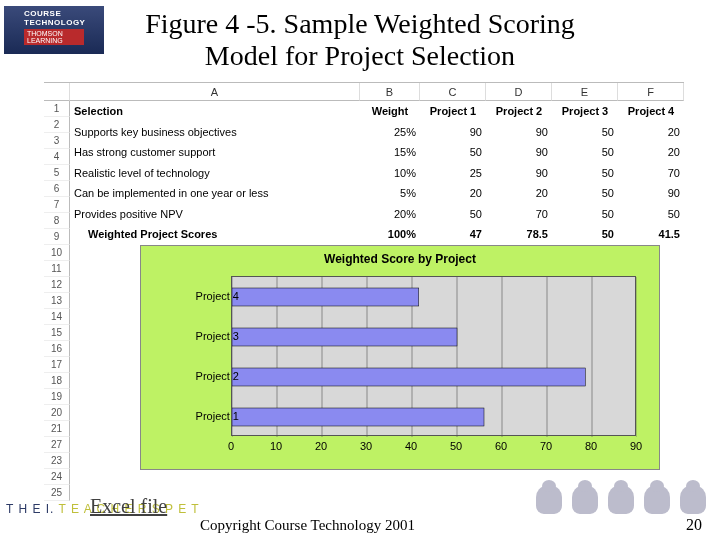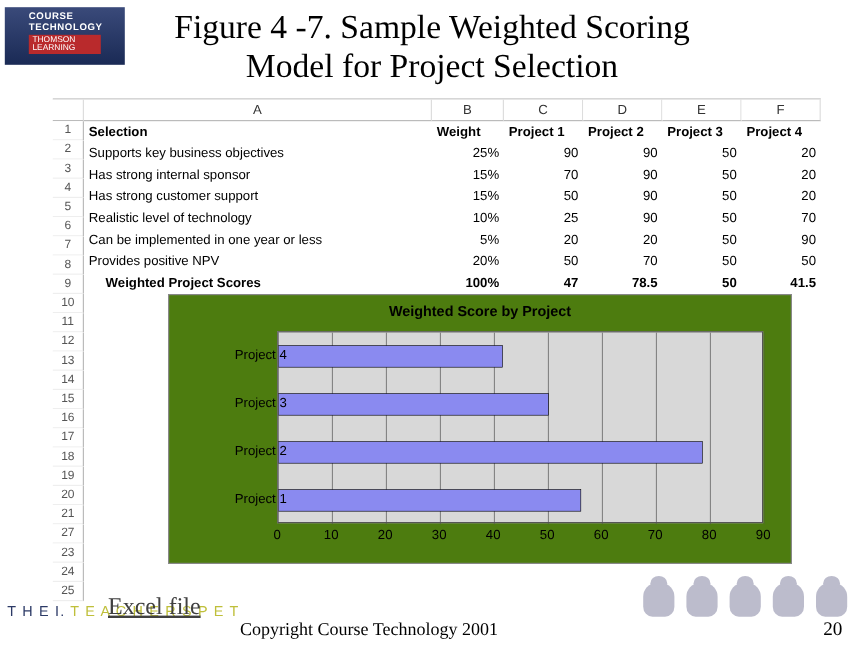--- a/index.html
+++ b/index.html
@@ -37,30 +37,30 @@
     border-right:1px solid #bbb; border-bottom:1px solid #eee;
     height:16px; line-height:16px; font-size:10px; background:#fff;}
   table.data { border-collapse: collapse; width: 614px; }
   table.data td, table.data th {
     padding: 1px 4px; height:16px; font-size:11px;
     border-bottom: 1px solid rgba(0,0,0,0); text-align:right;
   }
   table.data th { text-align:left; font-weight:bold; }
   table.data td.label { text-align:left; }
   table.data tr.header th { text-align:left; }
-  table.data tr.header td { font-weight:bold; text-align:left;}
+  table.data tr.header td { font-weight:bold; text-align:center;}
   table.data tr.totals td, table.data tr.totals th { font-weight:bold;margin-top:40px; }
   .colA { width: 290px; }
   .colB { width: 60px; }
   .colC,.colD,.colE,.colF { width: 66px; }
 
   .chartbox {
     position: absolute; left: 140px; top: 245px;
     width: 520px; height: 225px;
-    border: 1px solid #888; background:#4d7c0f;
+    border: 1px solid #888; background:#bef264;
     font-family: Arial, sans-serif;
   }
   .charttitle { text-align:center; font-weight:bold; font-size:12px;
     padding: 6px 0 2px 0;}
   .plot {
     position:absolute; left:90px; top:30px; width:405px; height:160px;
     background:#d8d8d8; border:1px solid #555;
   }
   .bar { fill:#8a8af0; stroke:#000; stroke-width:0.5;}
   .ylab { position:absolute; font-size:11px; right: 420px; text-align:right;
@@ -96,21 +96,21 @@
 </style>
 </head>
 <body>
 
 <div class="logo">
   <div class="l1">COURSE</div>
   <div class="l1">TECHNOLOGY</div>
   <div class="l2">THOMSON LEARNING</div>
 </div>
 
-<div class="title">Figure 4 -7. Sample Weighted Scoring Model for Project Selection</div>
+<div class="title">Figure 4 -5. Sample Weighted Scoring Model for Project Selection</div>
 
 <div class="sheet">
   <div class="colheads">
     <div style="width:26px"></div>
     <div style="width:290px">A</div>
     <div style="width:60px">B</div>
     <div style="width:66px">C</div>
     <div style="width:66px">D</div>
     <div style="width:66px">E</div>
     <div style="width:66px">F</div>
@@ -137,28 +137,20 @@
         <td class="colD">Project 2</td>
         <td class="colE">Project 3</td>
         <td class="colF">Project 4</td>
       </tr>
       </tbody>
         <tbody id="tbody">
           <tr>
             <td class="colA label">Supports key business objectives</td>
             <td class="colB">25%</td>
             <td class="colC">90</td>
-            <td class="colD">90</td>
-            <td class="colE">50</td>
-            <td class="colF">20</td>
-          </tr>
-          <tr>
-            <td class="colA label">Has strong internal sponsor</td>
-            <td class="colB">15%</td>
-            <td class="colC">70</td>
             <td class="colD">90</td>
             <td class="colE">50</td>
             <td class="colF">20</td>
           </tr>
           <tr>
             <td class="colA label">Has strong customer support</td>
             <td class="colB">15%</td>
             <td class="colC">50</td>
             <td class="colD">90</td>
             <td class="colE">50</td>

